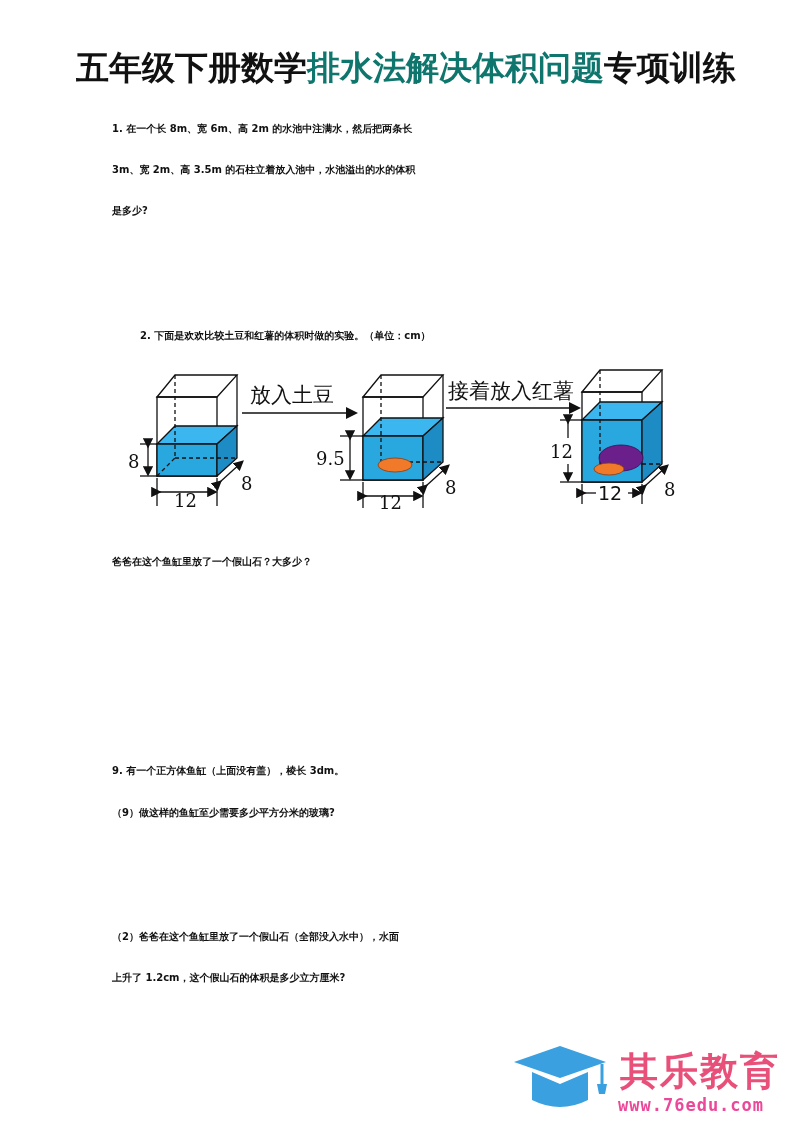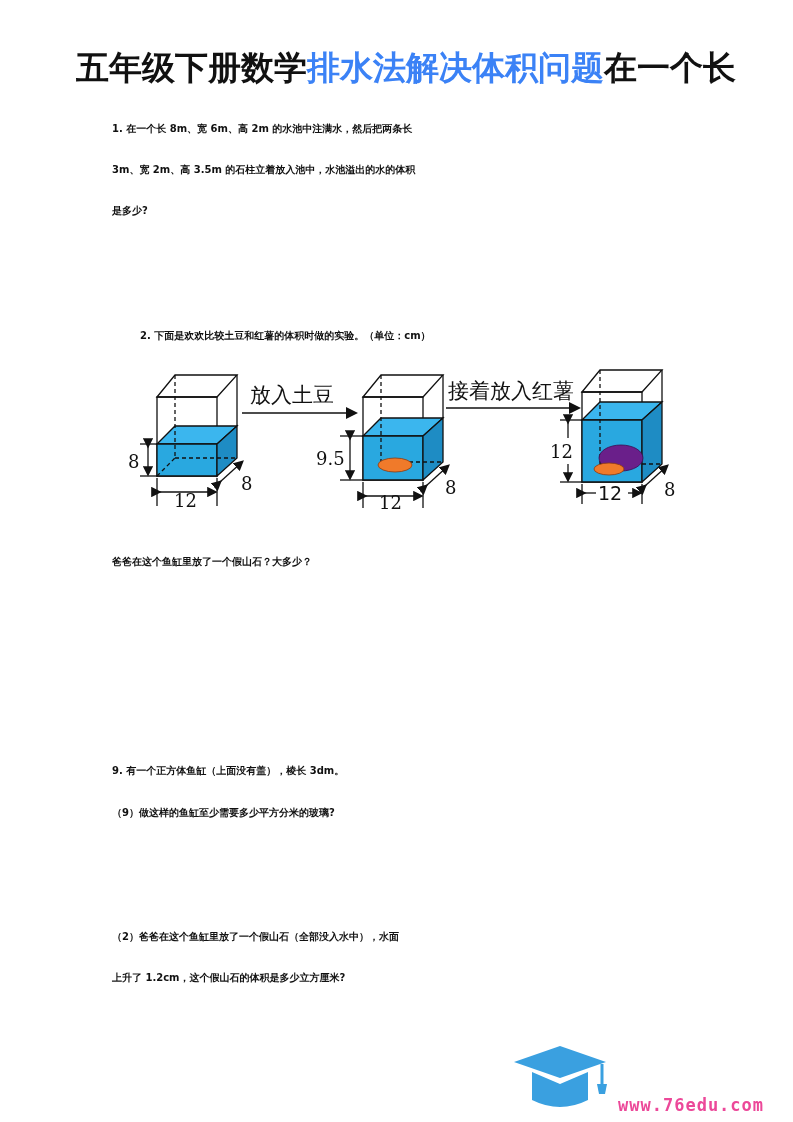--- a/index.html
+++ b/index.html
@@ -1,29 +1,29 @@
 <!DOCTYPE html>
 <html><head>
 <meta charset="utf-8">
 <style>
   html,body{margin:0;padding:0;background:#fff;}
   body{width:793px;height:1122px;position:relative;overflow:hidden;font-family:"DejaVu Sans","Liberation Sans",sans-serif;color:#111;}
   .title{position:absolute;left:76px;top:46px;font-size:33px;font-weight:bold;letter-spacing:0px;white-space:nowrap;line-height:44px;}
-  .title .red{color:#3b82f6;}
+  .title .red{color:#0f766e;}
   .q{position:absolute;left:112px;font-size:10px;font-weight:bold;line-height:40px;white-space:nowrap;}
   .diagram{position:absolute;left:120px;top:362px;width:570px;height:160px;}
   .logo{position:absolute;left:508px;top:1040px;width:285px;height:82px;}
   .logo .brand{position:absolute;left:112px;top:6px;font-size:38px;font-weight:bold;color:#e8507a;letter-spacing:2px;white-space:nowrap;}
   .logo .url{position:absolute;left:110px;top:55px;font-size:17px;font-weight:bold;color:#ec4899;letter-spacing:1px;font-family:"DejaVu Sans Mono","Liberation Mono",monospace;white-space:nowrap;}
 </style>
 </head>
 <body>
 
 <div class="title">
-  <span>五年级下册数学</span><span class="red">排水法解决体积问题</span><span>在一个长</span>
+  <span>五年级下册数学</span><span class="red">排水法解决体积问题</span><span>专项训练</span>
 </div>
 
 <div class="q" style="top:109px;">1. 在一个长 8m、宽 6m、高 2m 的水池中注满水，然后把两条长</div>
 <div class="q" style="top:150px;text-align:center;">3m、宽 2m、高 3.5m 的石柱立着放入池中，水池溢出的水的体积</div>
 <div class="q" style="top:191px;">是多少?</div>
 
 <div class="q" style="top:316px;margin-left:28px;">2.  下面是欢欢比较土豆和红薯的体积时做的实验。（单位：cm）</div>
 
 <div class="diagram">
   <svg width="570" height="160" viewBox="0 0 570 160" xmlns="http://www.w3.org/2000/svg" font-family="DejaVu Serif, Liberation Serif, serif">
@@ -119,14 +119,15 @@
 <div class="q" style="top:917px;">（2）爸爸在这个鱼缸里放了一个假山石（全部没入水中），水面</div>
 <div class="q" style="top:958px;">上升了 1.2cm，这个假山石的体积是多少立方厘米?</div>
 
 <div class="logo">
   <svg width="105" height="82" viewBox="0 0 105 82" style="position:absolute;left:0;top:0;">
     <polygon points="6,22 52,6 98,22 52,38" fill="#3aa0e0"></polygon>
     <path d="M24,32 L24,60 Q52,74 80,60 L80,32 L52,44 Z" fill="#3aa0e0"></path>
     <line x1="94" y1="24" x2="94" y2="44" stroke="#3aa0e0" stroke-width="3"></line>
     <polygon points="89,44 99,44 97,54 91,54" fill="#3aa0e0"></polygon>
   </svg>
+  <div class="brand">其乐教育</div>
   <div class="url">www.76edu.com</div>
 </div>
 
 </body></html>

